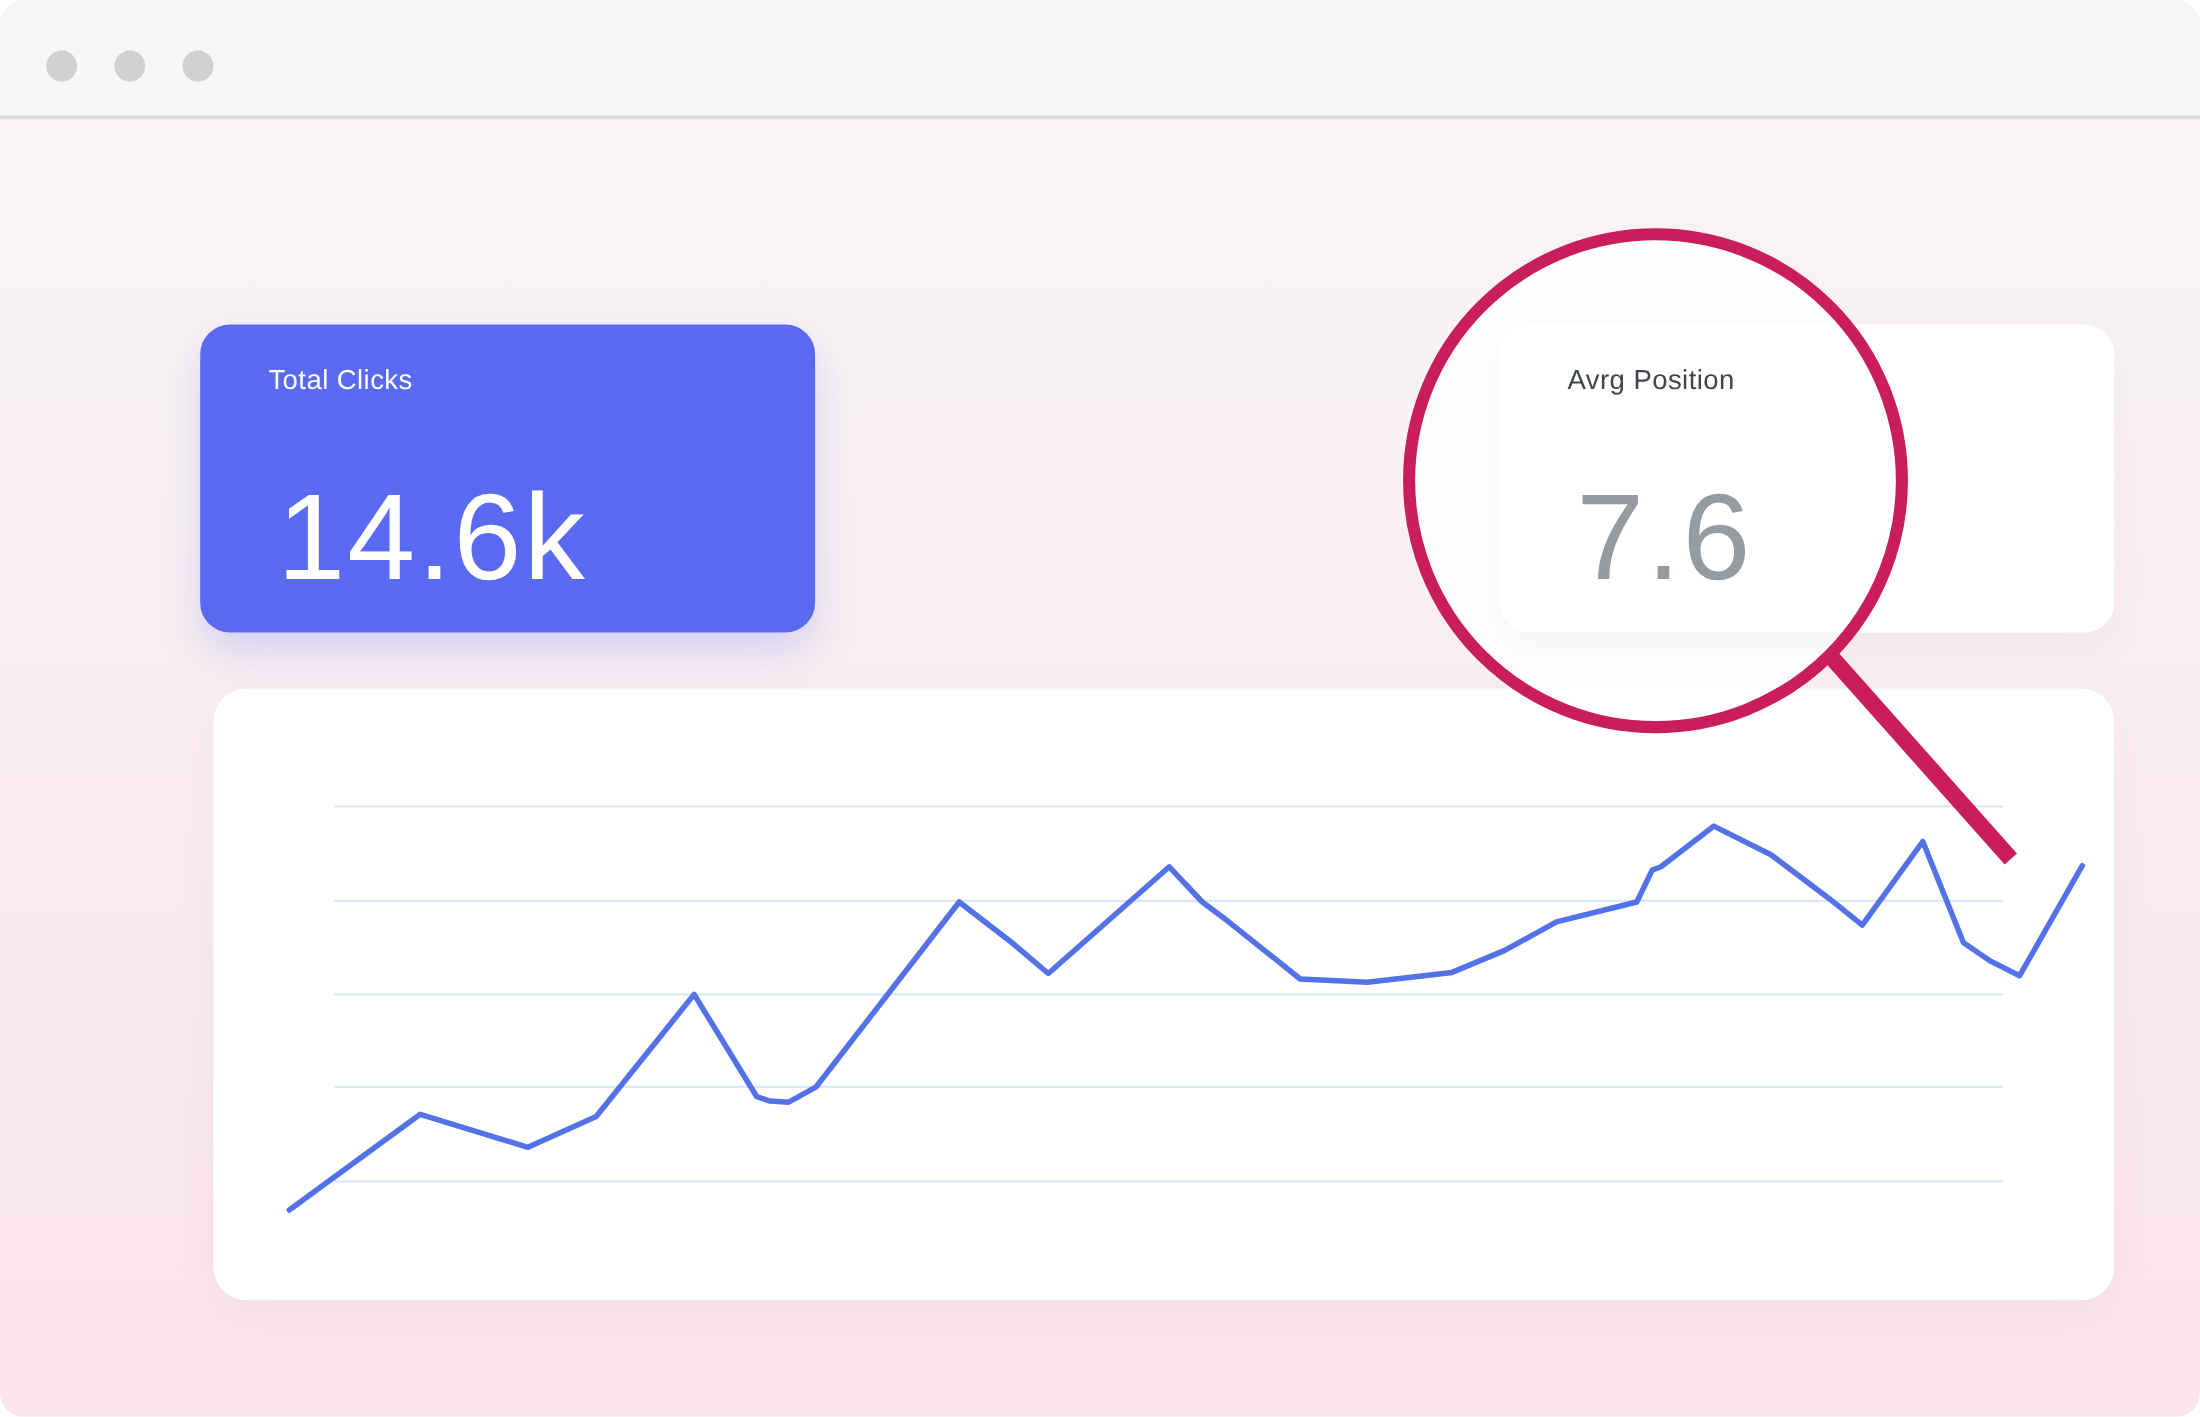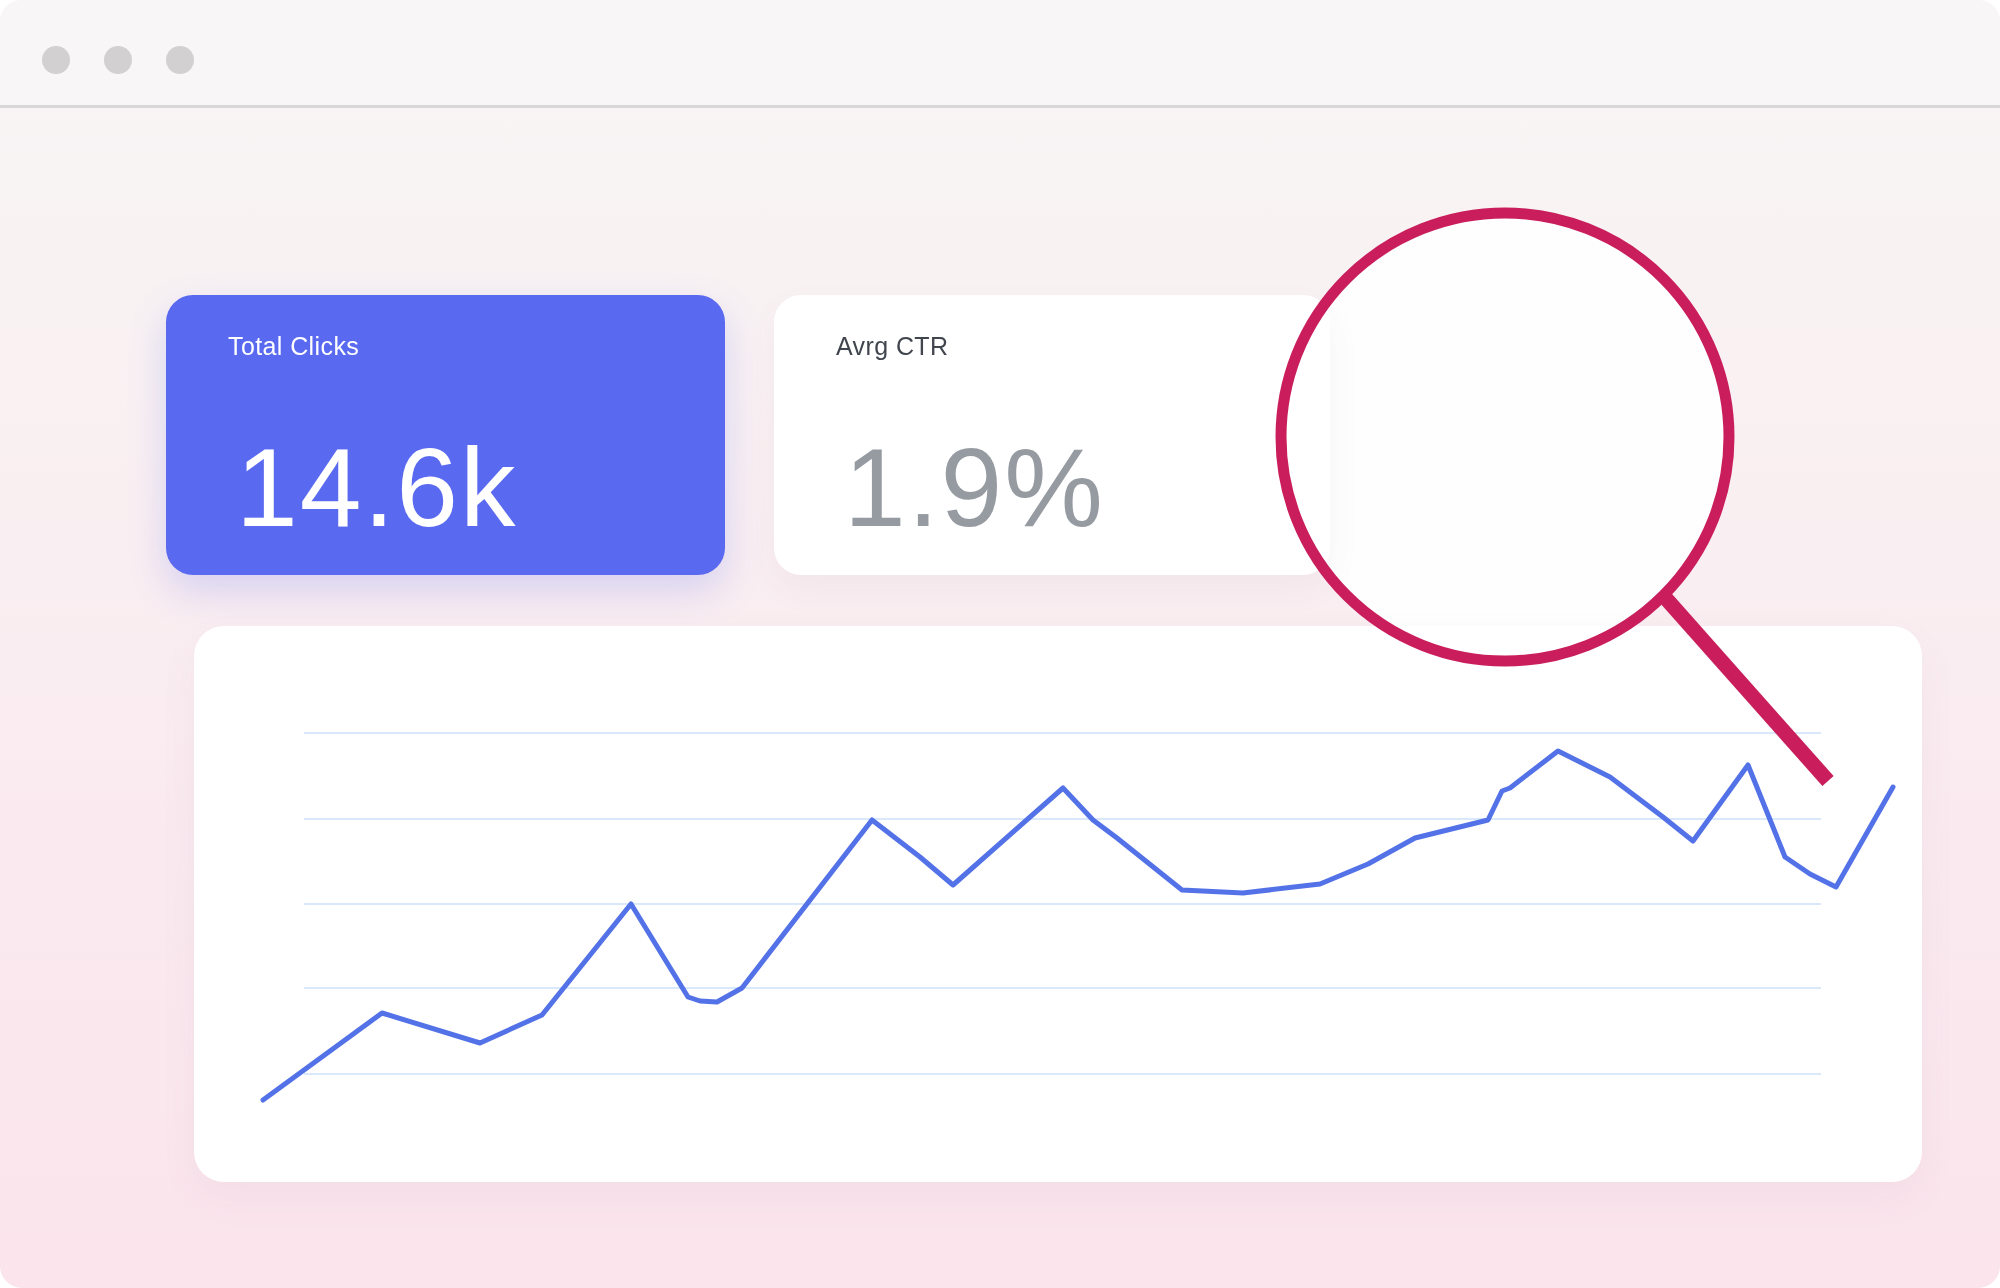--- a/index.html
+++ b/index.html
@@ -24,21 +24,21 @@
   .lens-fill{
     position:absolute;left:1286px;top:218px;width:438px;height:438px;
     border-radius:50%;background:#fefefe;z-index:1;
   }
   
   .stat-card{
     position:absolute;top:295px;height:280px;border-radius:27px;z-index:2;
     background:#ffffff;box-shadow:0 14px 34px rgba(120,80,110,0.05);
   }
   .stat-card.primary{background:#5a6af0;box-shadow:0 16px 38px rgba(90,106,240,0.22);}
-  .card-1{left:166px;width:559px;}
+  .card-1{left:182px;width:559px;}
   .card-2{left:774px;width:556px;}
   .card-3{left:1363px;width:559px;}
   .stat-label{
     position:absolute;left:62px;top:332px;font-size:25px;letter-spacing:.4px;
     color:#41464e;font-weight:400;
   }
   .stat-card .stat-label{position:absolute;left:62px;top:37px;}
   .stat-card.primary .stat-label{color:#ffffff;}
   .stat-value{
     position:absolute;left:70px;top:104px;font-size:111px;line-height:1.04;
@@ -69,25 +69,25 @@
     <div class="dot d3"></div>
   </div>
 
   <div class="lens-fill"></div>
 
   <div class="stat-card primary card-1">
     <div class="stat-label">Total Clicks</div>
     <div class="stat-value">14.6k</div>
   </div>
 
-  <div class="stat-card card-2">
-    <div class="stat-label">Avrg CTR</div>
-    <div class="stat-value">1.9%</div>
+
+  <div class="stat-card card-3">
+    <div class="stat-label">Avrg Position</div>
+    <div class="stat-value">7.6</div>
   </div>
-
 
   <div class="chart-card">
     <svg id="trend-chart" viewBox="0 0 1728 556">
         <line x1="110" x2="1627" y1="107" y2="107" stroke="#d9e8fa" stroke-width="2"></line>
         <line x1="110" x2="1627" y1="193" y2="193" stroke="#d9e8fa" stroke-width="2"></line>
         <line x1="110" x2="1627" y1="278" y2="278" stroke="#d9e8fa" stroke-width="2"></line>
         <line x1="110" x2="1627" y1="362" y2="362" stroke="#d9e8fa" stroke-width="2"></line>
         <line x1="110" x2="1627" y1="448" y2="448" stroke="#d9e8fa" stroke-width="2"></line>
         <polyline points="69,474 188,387 286,417 348,389 437,278 494,371 506,375 523,376 548,362 678,194 726,231 759,259 869,162 899,194 923,212 988,264 1049,267 1126,258 1174,238 1221,212 1294,194 1308,165 1316,162 1364,125 1416,151 1469,191 1499,215 1554,139 1591,231 1616,248 1642,261 1699,161" fill="none" stroke="#5472e8" stroke-width="5" stroke-linejoin="round" stroke-linecap="round"></polyline>
       </svg>

